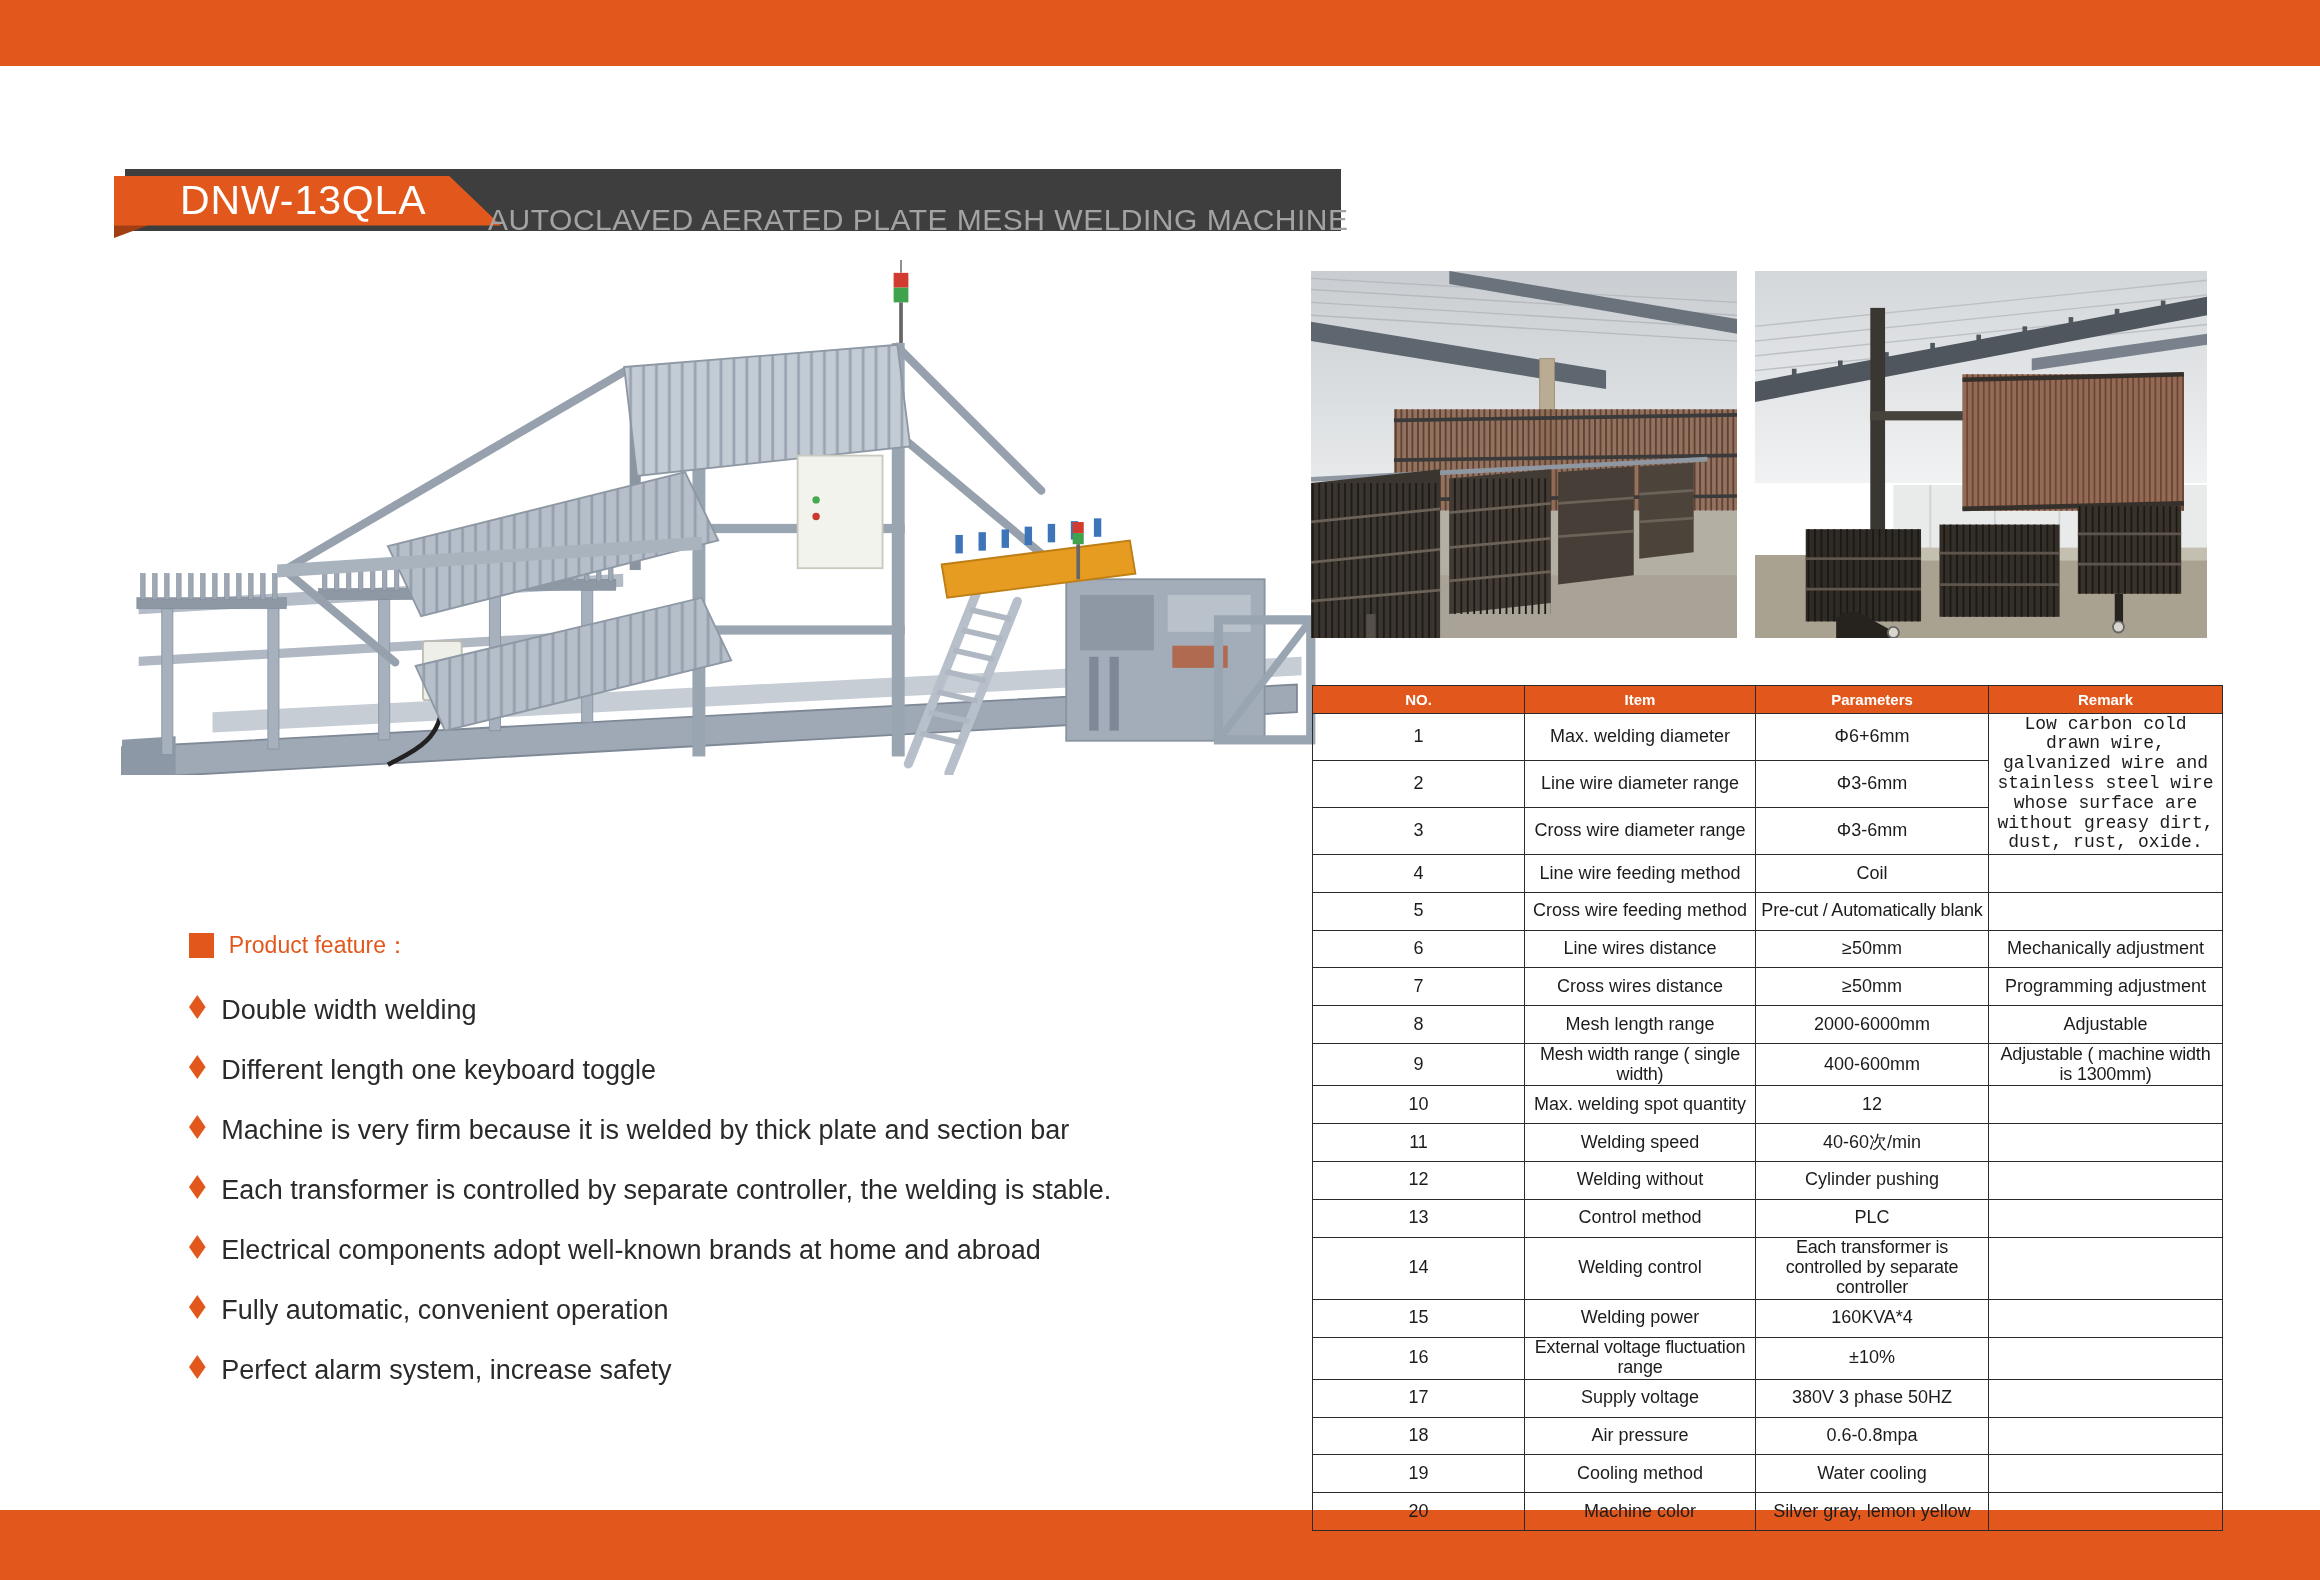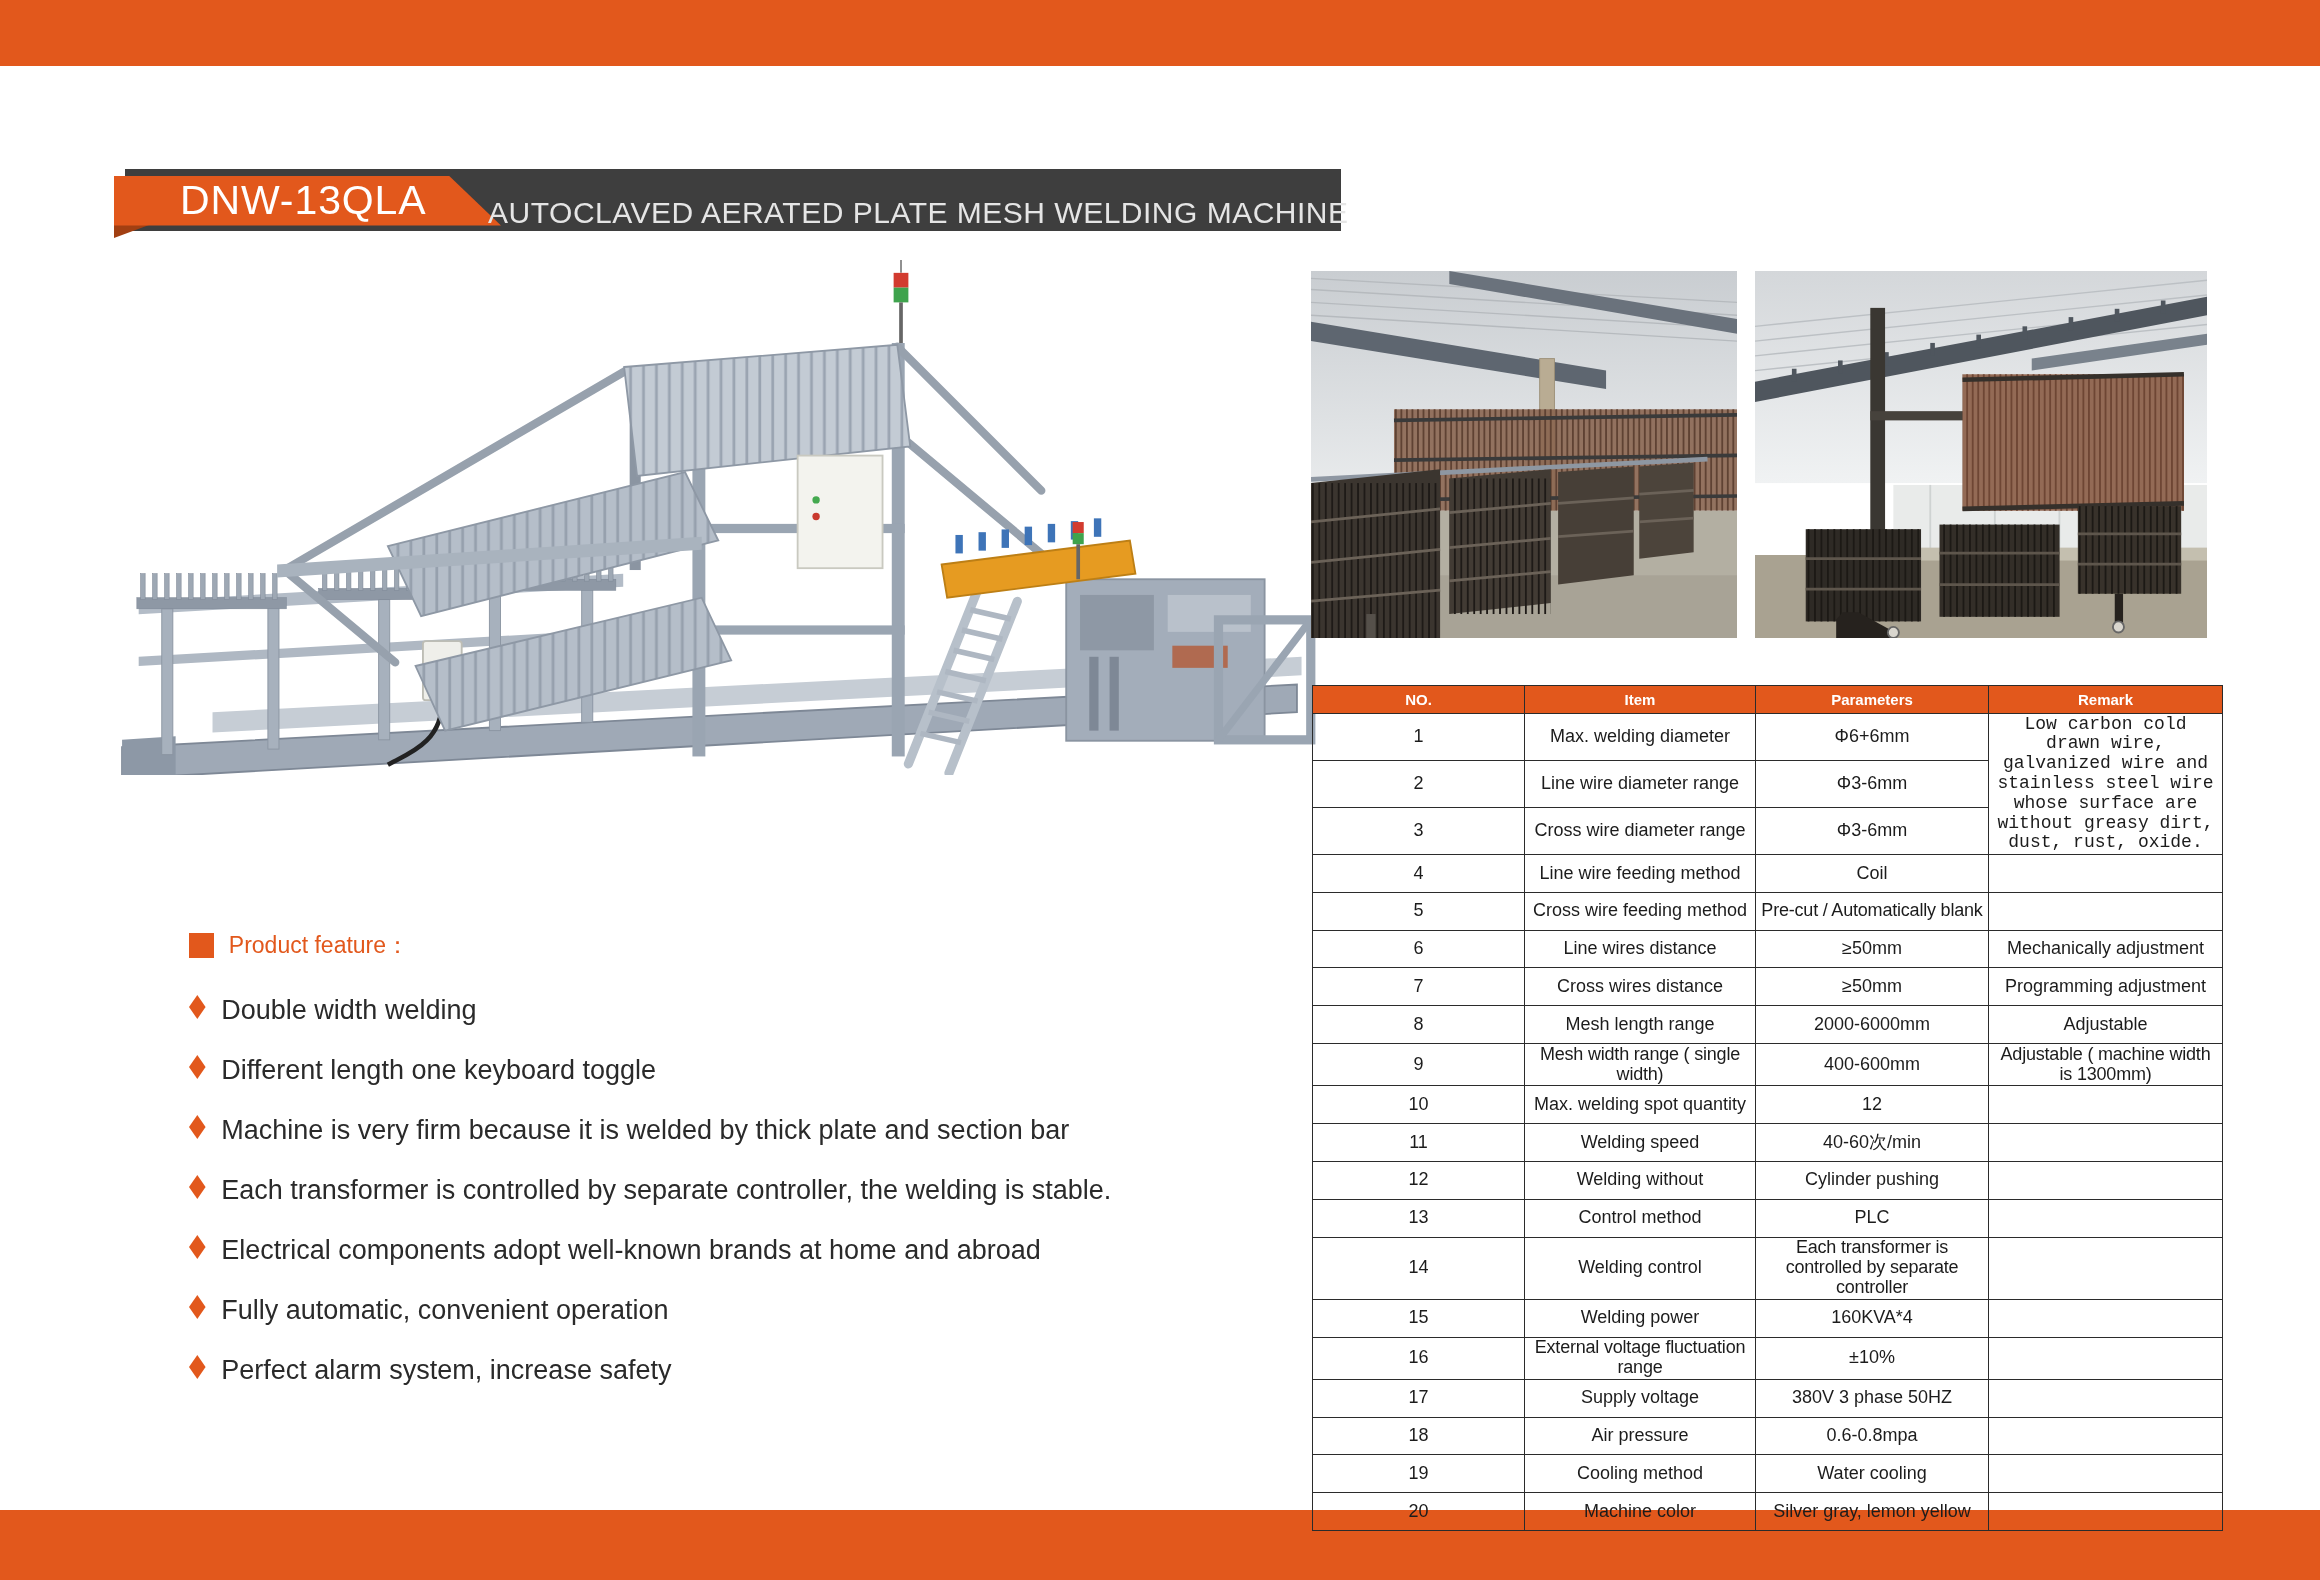--- a/index.html
+++ b/index.html
@@ -17,23 +17,23 @@
     position:absolute;left:-11px;top:6.5px;width:343px;height:50px;background:#E2581C;
     clip-path:polygon(0 0,86.5% 0,100% 100%,0 100%);
     display:flex;align-items:center;padding-left:44px;
   }
   .model-fold{
     position:absolute;left:-11px;top:56px;width:0;height:0;
     border-top:13px solid #A23F12;border-right:35px solid transparent;
   }
   .model-text{color:#ffffff;font-size:41px;letter-spacing:0.9px;padding-left:22px;white-space:nowrap;}
   .banner-title{
-    position:absolute;left:378px;right:7.4px;top:4px;height:80px;
+    position:absolute;left:378px;right:7.4px;top:11px;height:80px;
     display:flex;align-items:center;justify-content:center;
-    color:#e5e5e5;font-size:30px;letter-spacing:0.5px;white-space:nowrap;
+    color:#a3a3a3;font-size:30px;letter-spacing:0.5px;white-space:nowrap;
   }
 
   
   .machine-wrap{position:absolute;left:111px;top:258px;width:1209px;height:517px;}
   .photo{position:absolute;top:271px;height:367px;}
   .photo.p1{left:1311px;width:426px;}
   .photo.p2{left:1755px;width:452px;}
   .machine-wrap svg,.photo svg{display:block;width:100%;height:100%;}
 
   

